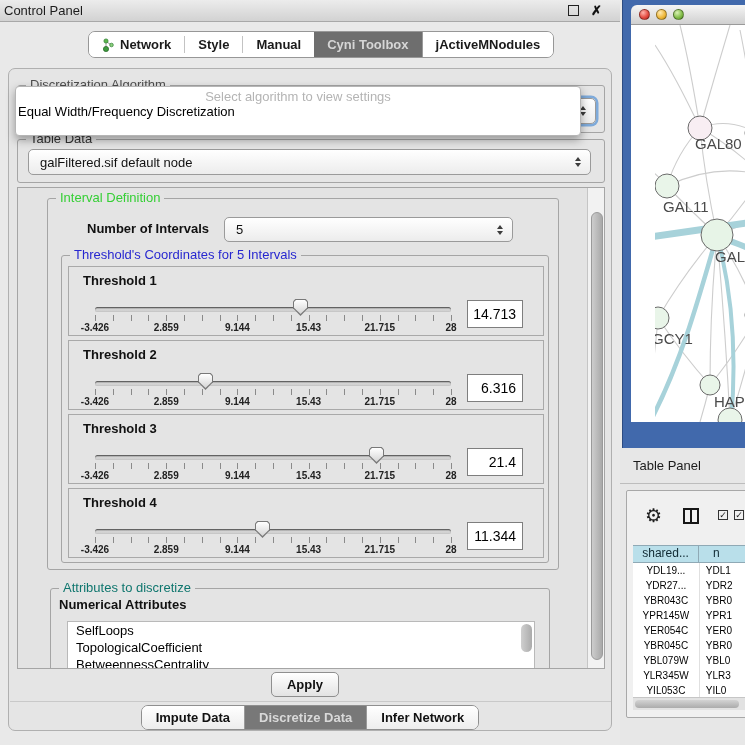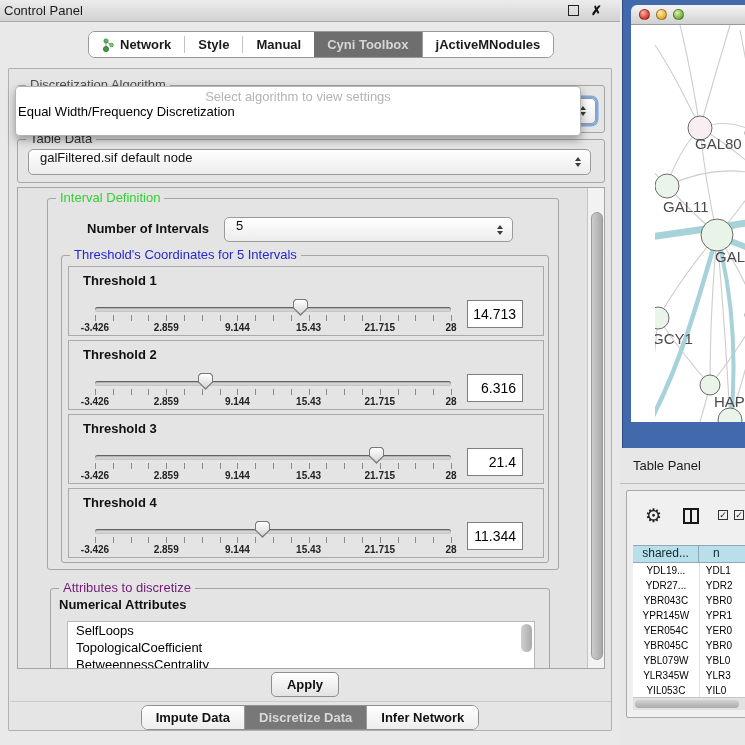--- a/index.html
+++ b/index.html
@@ -11,25 +11,25 @@
       border-bottom:1px solid #a8a8a8;display:flex;align-items:center;padding:0 4px;box-sizing:border-box;}
   .cp-title{font-size:13px;color:#1c1c1c;flex:1;}
   .float-icon{width:9px;height:9px;border:1.5px solid #222;margin-right:12px;display:inline-block;}
   .close-icon{font-size:13px;font-weight:bold;color:#111;margin-right:14px;}
   .toptabs{left:88px;top:31px;height:25px;display:flex;align-items:stretch;background:#fff;
       border:1px solid #979797;border-radius:7px;overflow:hidden;}
   .ttab{display:flex;align-items:center;gap:5px;padding:0 13px;font-size:13px;font-weight:bold;color:#1a1a1a;background:#fff;}
   .ttab.sel{background:#6e6e6e;color:#d6d6d6;}
   .tsep{width:1px;background:#c3c3c3;margin:4px 0;}
   .mainpanel{left:8px;top:68px;width:604px;height:663px;background:#e5e5e5;
-      border:1px solid #b0b0b0;border-radius:1px;box-sizing:border-box;}
+      border:1px solid #b0b0b0;border-radius:7px;box-sizing:border-box;}
   .group{position:absolute;border:1px solid #a5a5a5;border-radius:3px;box-sizing:border-box;}
   .glabel{position:absolute;top:-8px;left:8px;background:#e5e5e5;padding:0 4px;font-size:13px;line-height:14px;white-space:nowrap;}
   .combo{position:absolute;background:linear-gradient(#ffffff,#ececec);border:1px solid #9a9a9a;
-      border-radius:5px;display:flex;align-items:flex-start;font-size:13px;color:#111;
+      border-radius:5px;display:flex;align-items:center;font-size:13px;color:#111;
       padding:0 22px 0 11px;box-sizing:border-box;}
   .stepper{position:absolute;right:9px;top:50%;transform:translateY(-50%);display:flex;flex-direction:column;gap:2px;}
   .stepper .up{width:0;height:0;border-left:3.5px solid transparent;border-right:3.5px solid transparent;border-bottom:4px solid #3c3c3c;}
   .stepper .dn{width:0;height:0;border-left:3.5px solid transparent;border-right:3.5px solid transparent;border-top:4px solid #3c3c3c;}
   .dropdown{left:6px;top:17px;width:566px;height:50px;background:#fff;border:1px solid #b5b5b5;
       border-radius:4px;box-shadow:0 4px 10px rgba(0,0,0,.35);z-index:6;box-sizing:border-box;padding:2px 0;}
   .dd-ph{text-align:center;color:#b4b4b4;font-size:13px;line-height:15px;}
   .dd-opt{font-size:13px;line-height:15px;padding-left:2px;color:#000;}
   .dd-opt.b{font-weight:bold;}
   .focusring{box-shadow:0 0 0 2.5px rgba(100,155,215,.8);z-index:1;}
@@ -256,21 +256,21 @@
               <span style="left:60%;">15.43</span>
               <span style="left:80%;">21.715</span>
               <span style="left:100%;">28</span>
             </div>
             <div class="vbox">11.344</div>
           </div>
         </div>
       </div>
 
       <div class="group" style="left:32px;top:400px;width:500px;height:86px;background:#e4e4e4;">
-        <span class="glabel" style="color:#701a75;background:#e4e4e4;">Attributes to discretize</span>
+        <span class="glabel" style="color:#0f766e;background:#e4e4e4;">Attributes to discretize</span>
         <div class="abs" style="left:8px;top:8px;font-size:13px;font-weight:bold;color:#111;">Numerical Attributes</div>
         <div class="attr-list">
           <div class="attr-item">SelfLoops</div>
           <div class="attr-item">TopologicalCoefficient</div>
           <div class="attr-item">BetweennessCentrality</div>
           <div class="attr-sb"></div>
         </div>
       </div>
 
       <div class="vsb-track">

